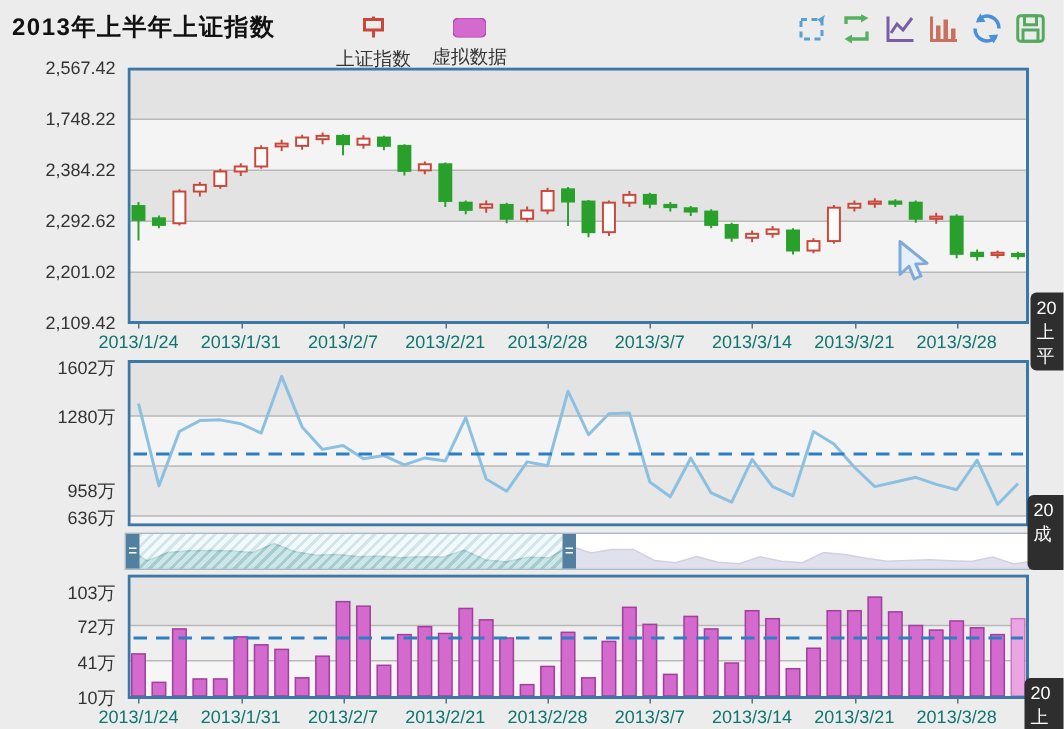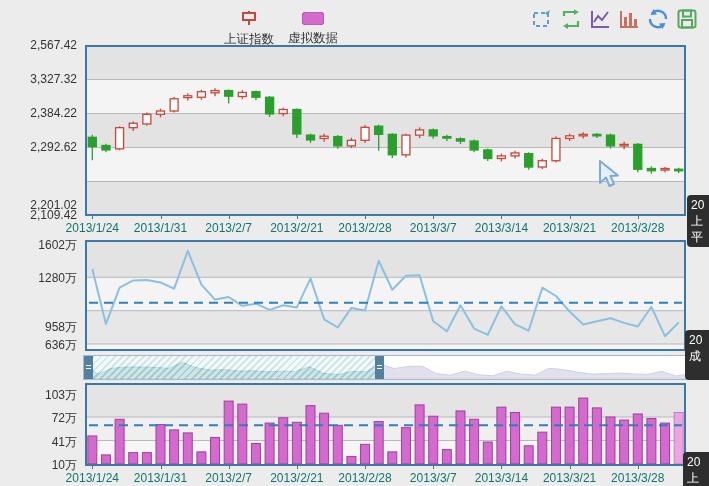--- a/index.html
+++ b/index.html
@@ -31,20 +31,21 @@
   #edge1{left:687px;top:195px;height:48px;}
   #edge2{left:685px;top:330px;height:46px;}
   #edge3{left:683px;top:452px;height:40px;}
   #cursor{position:absolute;left:597px;top:160px;}
 </style>
 </head>
 <body>
 
 <div id="app">
 
+  <div id="page-title">2013年上半年上证指数</div>
 
   <div id="legend">
     <div class="legend-item">
       <svg width="18" height="16" viewBox="0 0 18 16">
         <line x1="9" y1="1" x2="9" y2="15" stroke="#c9473a" stroke-width="2"></line>
         <rect x="3" y="3" width="12" height="7" fill="#ececec" stroke="#c9473a" stroke-width="2"></rect>
       </svg>
       <span>上证指数</span>
     </div>
     <div class="legend-item">
@@ -96,24 +97,24 @@
       <svg width="24" height="24" viewBox="0 0 24 24">
         <rect x="3.5" y="3.5" width="17" height="17" rx="2" fill="none" stroke="#56a860" stroke-width="2"></rect>
         <rect x="8" y="3.5" width="8" height="6" fill="none" stroke="#56a860" stroke-width="2"></rect>
         <rect x="7" y="13" width="10" height="7.5" fill="none" stroke="#56a860" stroke-width="2"></rect>
       </svg>
     </button>
   </div>
 
   <div class="ylab-box" id="ylabs1">
       <div class="ylab" style="top: 38px;">2,567.42</div>
-      <div class="ylab" style="top: 72px;">3,327.32</div>
+      <div class="ylab" style="top: 72px;">1,748.22</div>
       <div class="ylab" style="top: 106px;">2,384.22</div>
       <div class="ylab" style="top: 140px;">2,292.62</div>
-      <div class="ylab" style="top: 174px; margin-top: 24px;">2,201.02</div>
+      <div class="ylab" style="top: 174px;">2,201.02</div>
       <div class="ylab" style="top: 208px;">2,109.42</div>
     </div>
   <div class="ylab-box" id="ylabs2">
       <div class="ylab" style="top: 237px;">1602万</div>
       <div class="ylab" style="top: 270.3px;">1280万</div>
       <div class="ylab" style="top: 319px;">958万</div>
       <div class="ylab" style="top: 337px;">636万</div>
     </div>
   <div class="ylab-box" id="ylabs3">
       <div class="ylab" style="top: 386.5px;">103万</div>

